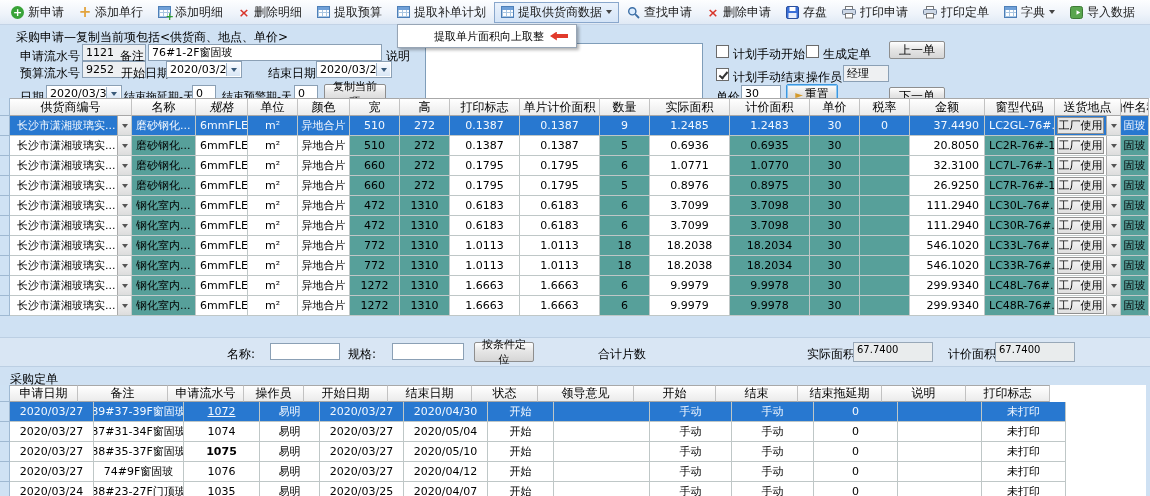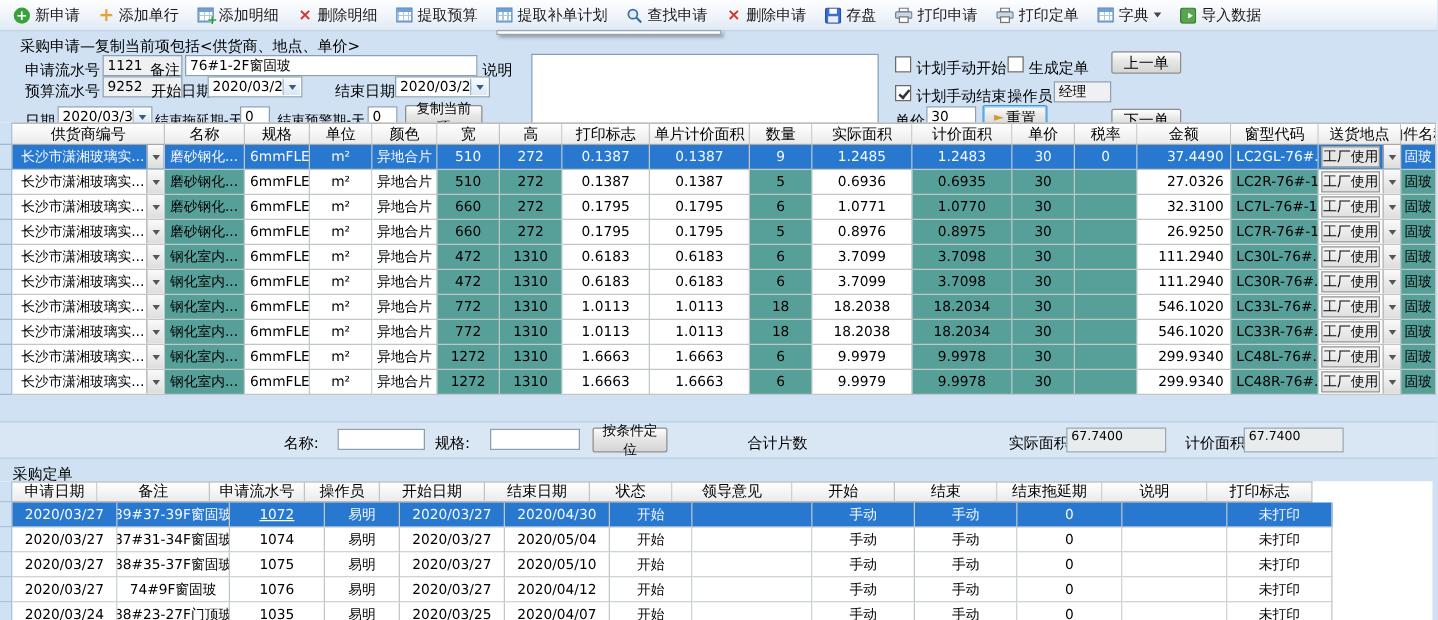--- a/index.html
+++ b/index.html
@@ -100,20 +100,25 @@
       <span>删除明细</span>
     </button>
     <button class="tb-item">
       <span class="ic ic-grid"></span>
       <span>提取预算</span>
     </button>
     <button class="tb-item">
       <span class="ic ic-grid"></span>
       <span>提取补单计划</span>
     </button>
+    <button class="tb-item pressed">
+      <span class="ic ic-grid"></span>
+      <span>提取供货商数据</span>
+      <span class="caret"></span>
+    </button>
     <button class="tb-item">
       <span class="ic ic-search">
         <svg width="13" height="13" viewBox="0 0 13 13">
           <circle cx="5.3" cy="5.3" r="3.6" fill="#dcedff" stroke="#3b6ea5" stroke-width="1.4"></circle>
           <line x1="8.2" y1="8.2" x2="12" y2="12" stroke="#3b6ea5" stroke-width="1.8"></line>
         </svg>
       </span>
       <span>查找申请</span>
     </button>
     <button class="tb-item">
@@ -218,28 +223,32 @@
 
 <span class="lbl" style="left:716px;top:89px">单价</span>
 <span class="inp" style="left:741px;top:85px;width:40px">30</span>
 <button class="btn focus" style="left:786px;top:84px;width:52px;height:20px">
     <span class="reset-ic">►</span>
     <span>重置</span>
   </button>
 <button class="btn" style="left:889px;top:87px;width:56px;height:18px">下一单</button>
 
 <div class="menu">
+    <div class="menu-item">
+      <span>提取单片面积向上取整</span>
+      <span class="rarrow" style="width: 18px;"></span>
+    </div>
   </div>
 
 <div class="grid" style="top:98px;width:1150px">
     <div class="g-head">
       <div class="strip" style="width: 10px; height: 18px;"></div>
       <div class="g-hcell" style="width: 122px; height: 18px;">供货商编号</div>
       <div class="g-hcell" style="width: 64px; height: 18px;">名称</div>
-      <div class="g-hcell" style="width: 52px; height: 18px;">规格</div>
+      <div class="g-hcell" style="width: 52px; height: 18px; font-style: italic;">规格</div>
       <div class="g-hcell" style="width: 50px; height: 18px;">单位</div>
       <div class="g-hcell" style="width: 52px; height: 18px;">颜色</div>
       <div class="g-hcell" style="width: 50px; height: 18px;">宽</div>
       <div class="g-hcell" style="width: 50px; height: 18px;">高</div>
       <div class="g-hcell" style="width: 70px; height: 18px;">打印标志</div>
       <div class="g-hcell" style="width: 80px; height: 18px;">单片计价面积</div>
       <div class="g-hcell" style="width: 50px; height: 18px; text-align: center;">数量</div>
       <div class="g-hcell" style="width: 80px; height: 18px;">实际面积</div>
       <div class="g-hcell" style="width: 80px; height: 18px;">计价面积</div>
       <div class="g-hcell" style="width: 50px; height: 18px;">单价</div>
@@ -294,21 +303,21 @@
       <div class="g-cell ac" style="width: 52px; height: 20px;">异地合片</div>
       <div class="g-cell ac t" style="width: 50px; height: 20px;">510</div>
       <div class="g-cell ac t" style="width: 50px; height: 20px;">272</div>
       <div class="g-cell ac" style="width: 70px; height: 20px;">0.1387</div>
       <div class="g-cell ac" style="width: 80px; height: 20px;">0.1387</div>
       <div class="g-cell ac t" style="width: 50px; height: 20px;">5</div>
       <div class="g-cell ac" style="width: 80px; height: 20px;">0.6936</div>
       <div class="g-cell ac t" style="width: 80px; height: 20px;">0.6935</div>
       <div class="g-cell ac t" style="width: 50px; height: 20px;">30</div>
       <div class="g-cell ac t" style="width: 50px; height: 20px;"></div>
-      <div class="g-cell ar" style="width: 75px; height: 20px;">27.0326</div>
+      <div class="g-cell ar" style="width: 75px; height: 20px;">20.8050</div>
       <div class="g-cell al t" style="width: 70px; height: 20px;">LC2R-76#-1F</div>
       <div class="g-cell ac" style="width: 66px; height: 20px;">
         <span class="dbtn">工厂使用</span>
         <span class="cdd">
           <i></i>
         </span>
       </div>
       <div class="g-cell ac t" style="width: 28px; height: 20px;">固玻</div>
     </div>
     <div class="g-row">
@@ -621,21 +630,21 @@
       <div class="g-cell ac" style="width: 82px; height: 20px;">手动</div>
       <div class="g-cell ac" style="width: 82px; height: 20px;">手动</div>
       <div class="g-cell ac" style="width: 84px; height: 20px;">0</div>
       <div class="g-cell ac" style="width: 84px; height: 20px;"></div>
       <div class="g-cell ac" style="width: 84px; height: 20px;">未打印</div>
     </div>
     <div class="g-row">
       <div class="strip" style="width: 10px; height: 20px;"></div>
       <div class="g-cell ac" style="width: 84px; height: 20px;">2020/03/27</div>
       <div class="g-cell ac" style="width: 90px; height: 20px;">88#35-37F窗固玻</div>
-      <div class="g-cell ac" style="width: 76px; height: 20px;">1075</div>
+      <div class="g-cell ac" style="width: 76px; height: 20px; font-weight: bold;">1075</div>
       <div class="g-cell ac" style="width: 60px; height: 20px;">易明</div>
       <div class="g-cell ac" style="width: 84px; height: 20px;">2020/03/27</div>
       <div class="g-cell ac" style="width: 84px; height: 20px;">2020/05/10</div>
       <div class="g-cell ac" style="width: 66px; height: 20px;">开始</div>
       <div class="g-cell ac" style="width: 96px; height: 20px;"></div>
       <div class="g-cell ac" style="width: 82px; height: 20px;">手动</div>
       <div class="g-cell ac" style="width: 82px; height: 20px;">手动</div>
       <div class="g-cell ac" style="width: 84px; height: 20px;">0</div>
       <div class="g-cell ac" style="width: 84px; height: 20px;"></div>
       <div class="g-cell ac" style="width: 84px; height: 20px;">未打印</div>

